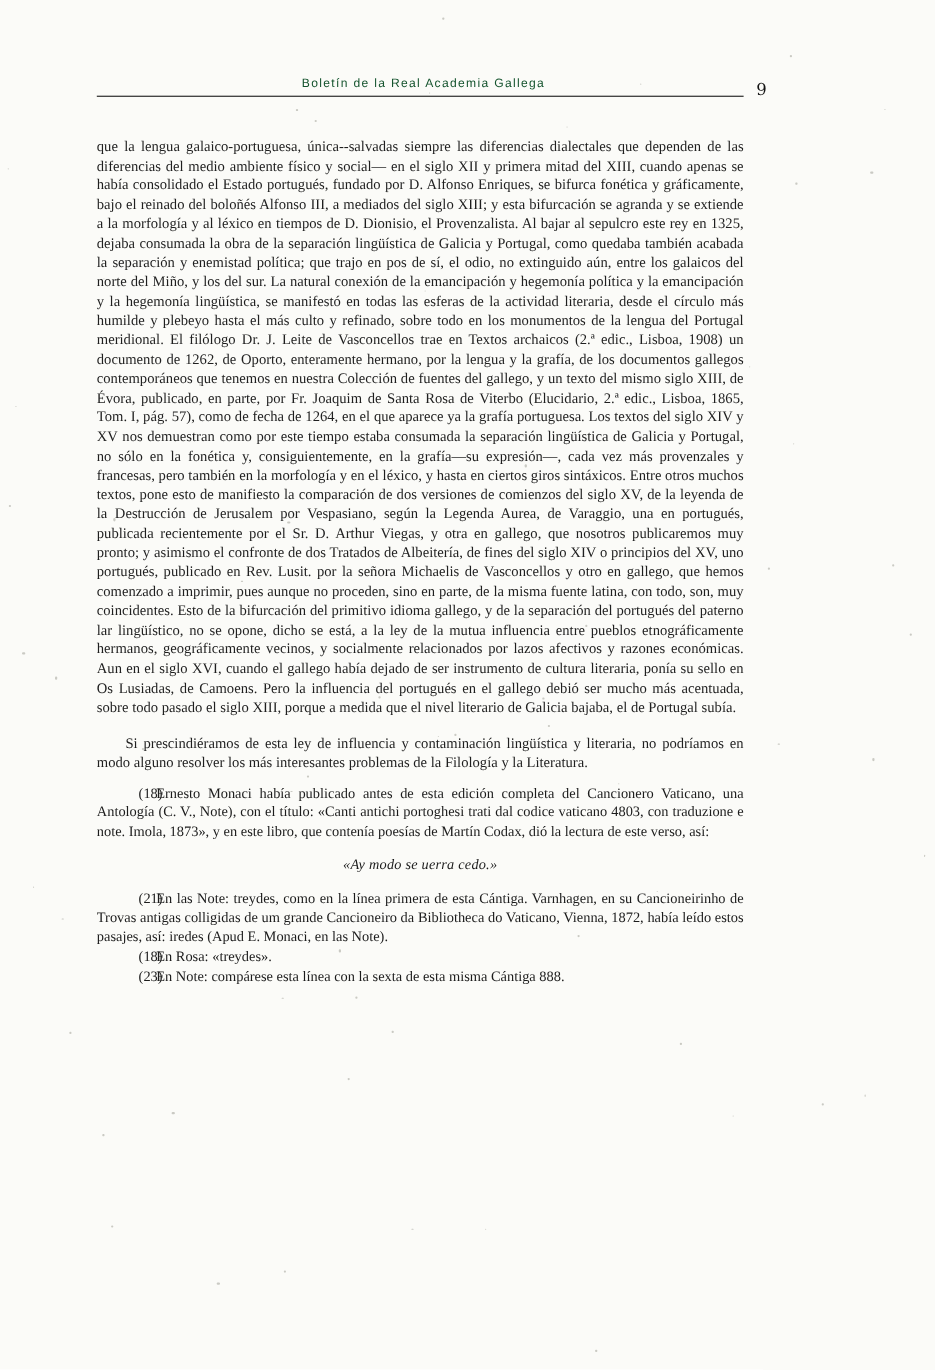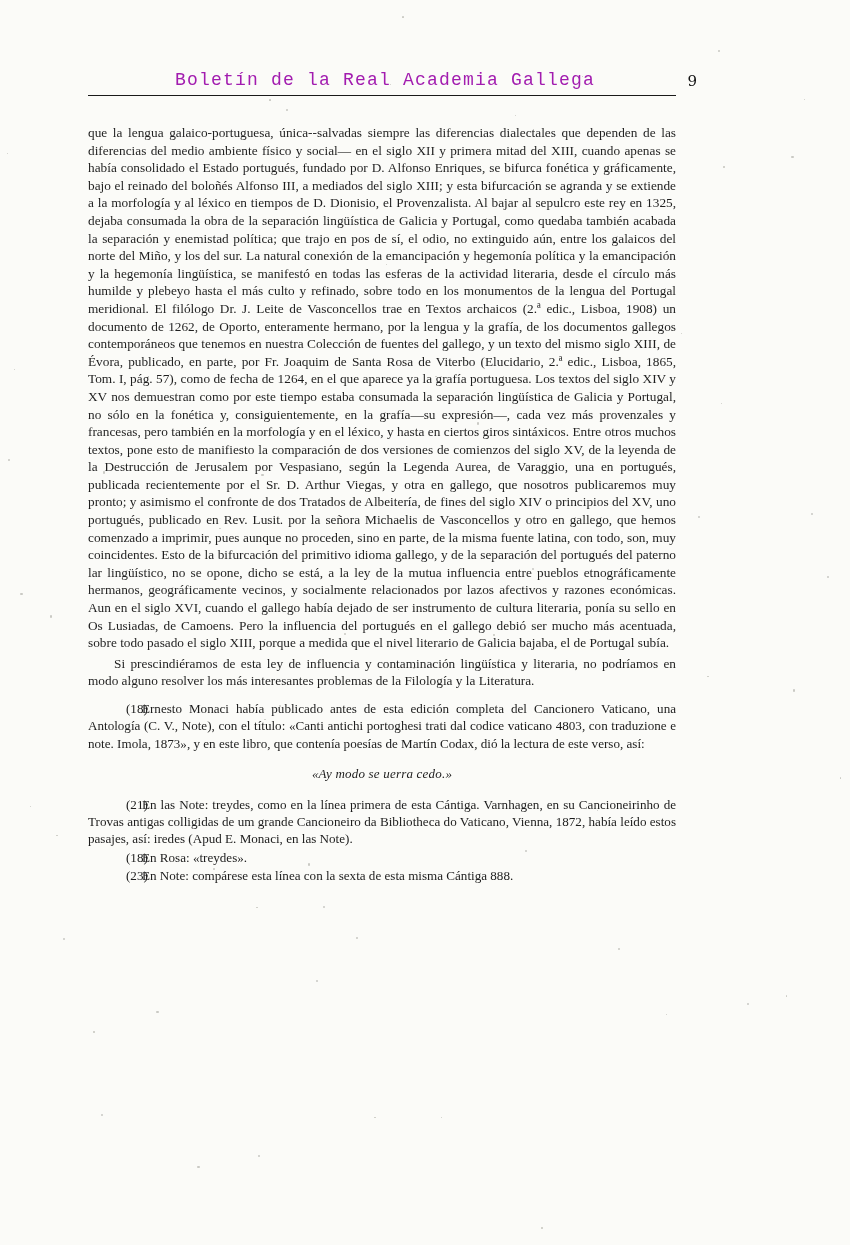--- a/index.html
+++ b/index.html
@@ -27,25 +27,25 @@
     left: 88px;
     top: 70px;
     width: 588px;
   }
   
   .header {
     position: relative;
     height: 38px;
   }
   .header-title {
-    font-family: Liberation Mono, monospace;
-    font-size: 18px;
+    font-family: Liberation Sans, sans-serif;
+    font-size: 11px;
     letter-spacing: 1.2px;
     text-align: center;
-    color: #a21caf;
+    color: #14532d;
     padding-left: 6px;
   }
   .header-folio {
     position: absolute;
     right: -22px;
     top: 2px;
     font-family: "DejaVu Serif", serif;
     font-size: 15px;
     letter-spacing: 1px;
     color: #141414;
@@ -64,21 +64,21 @@
     color: #1f1f1f;
     hyphens: none;
   }
   .body-block p {
     margin: 0 0 0 0;
   }
   .body-block p.indent {
     text-indent: 26px;
   }
   .body-block p + p {
-    margin-top: 3px;
+    margin-top: 15px;
   }
   
   .notes {
     margin-top: 10px;
     font-size: 13.1px;
     line-height: 17.4px;
     text-align: justify;
   }
   .note {
     text-indent: 0;

